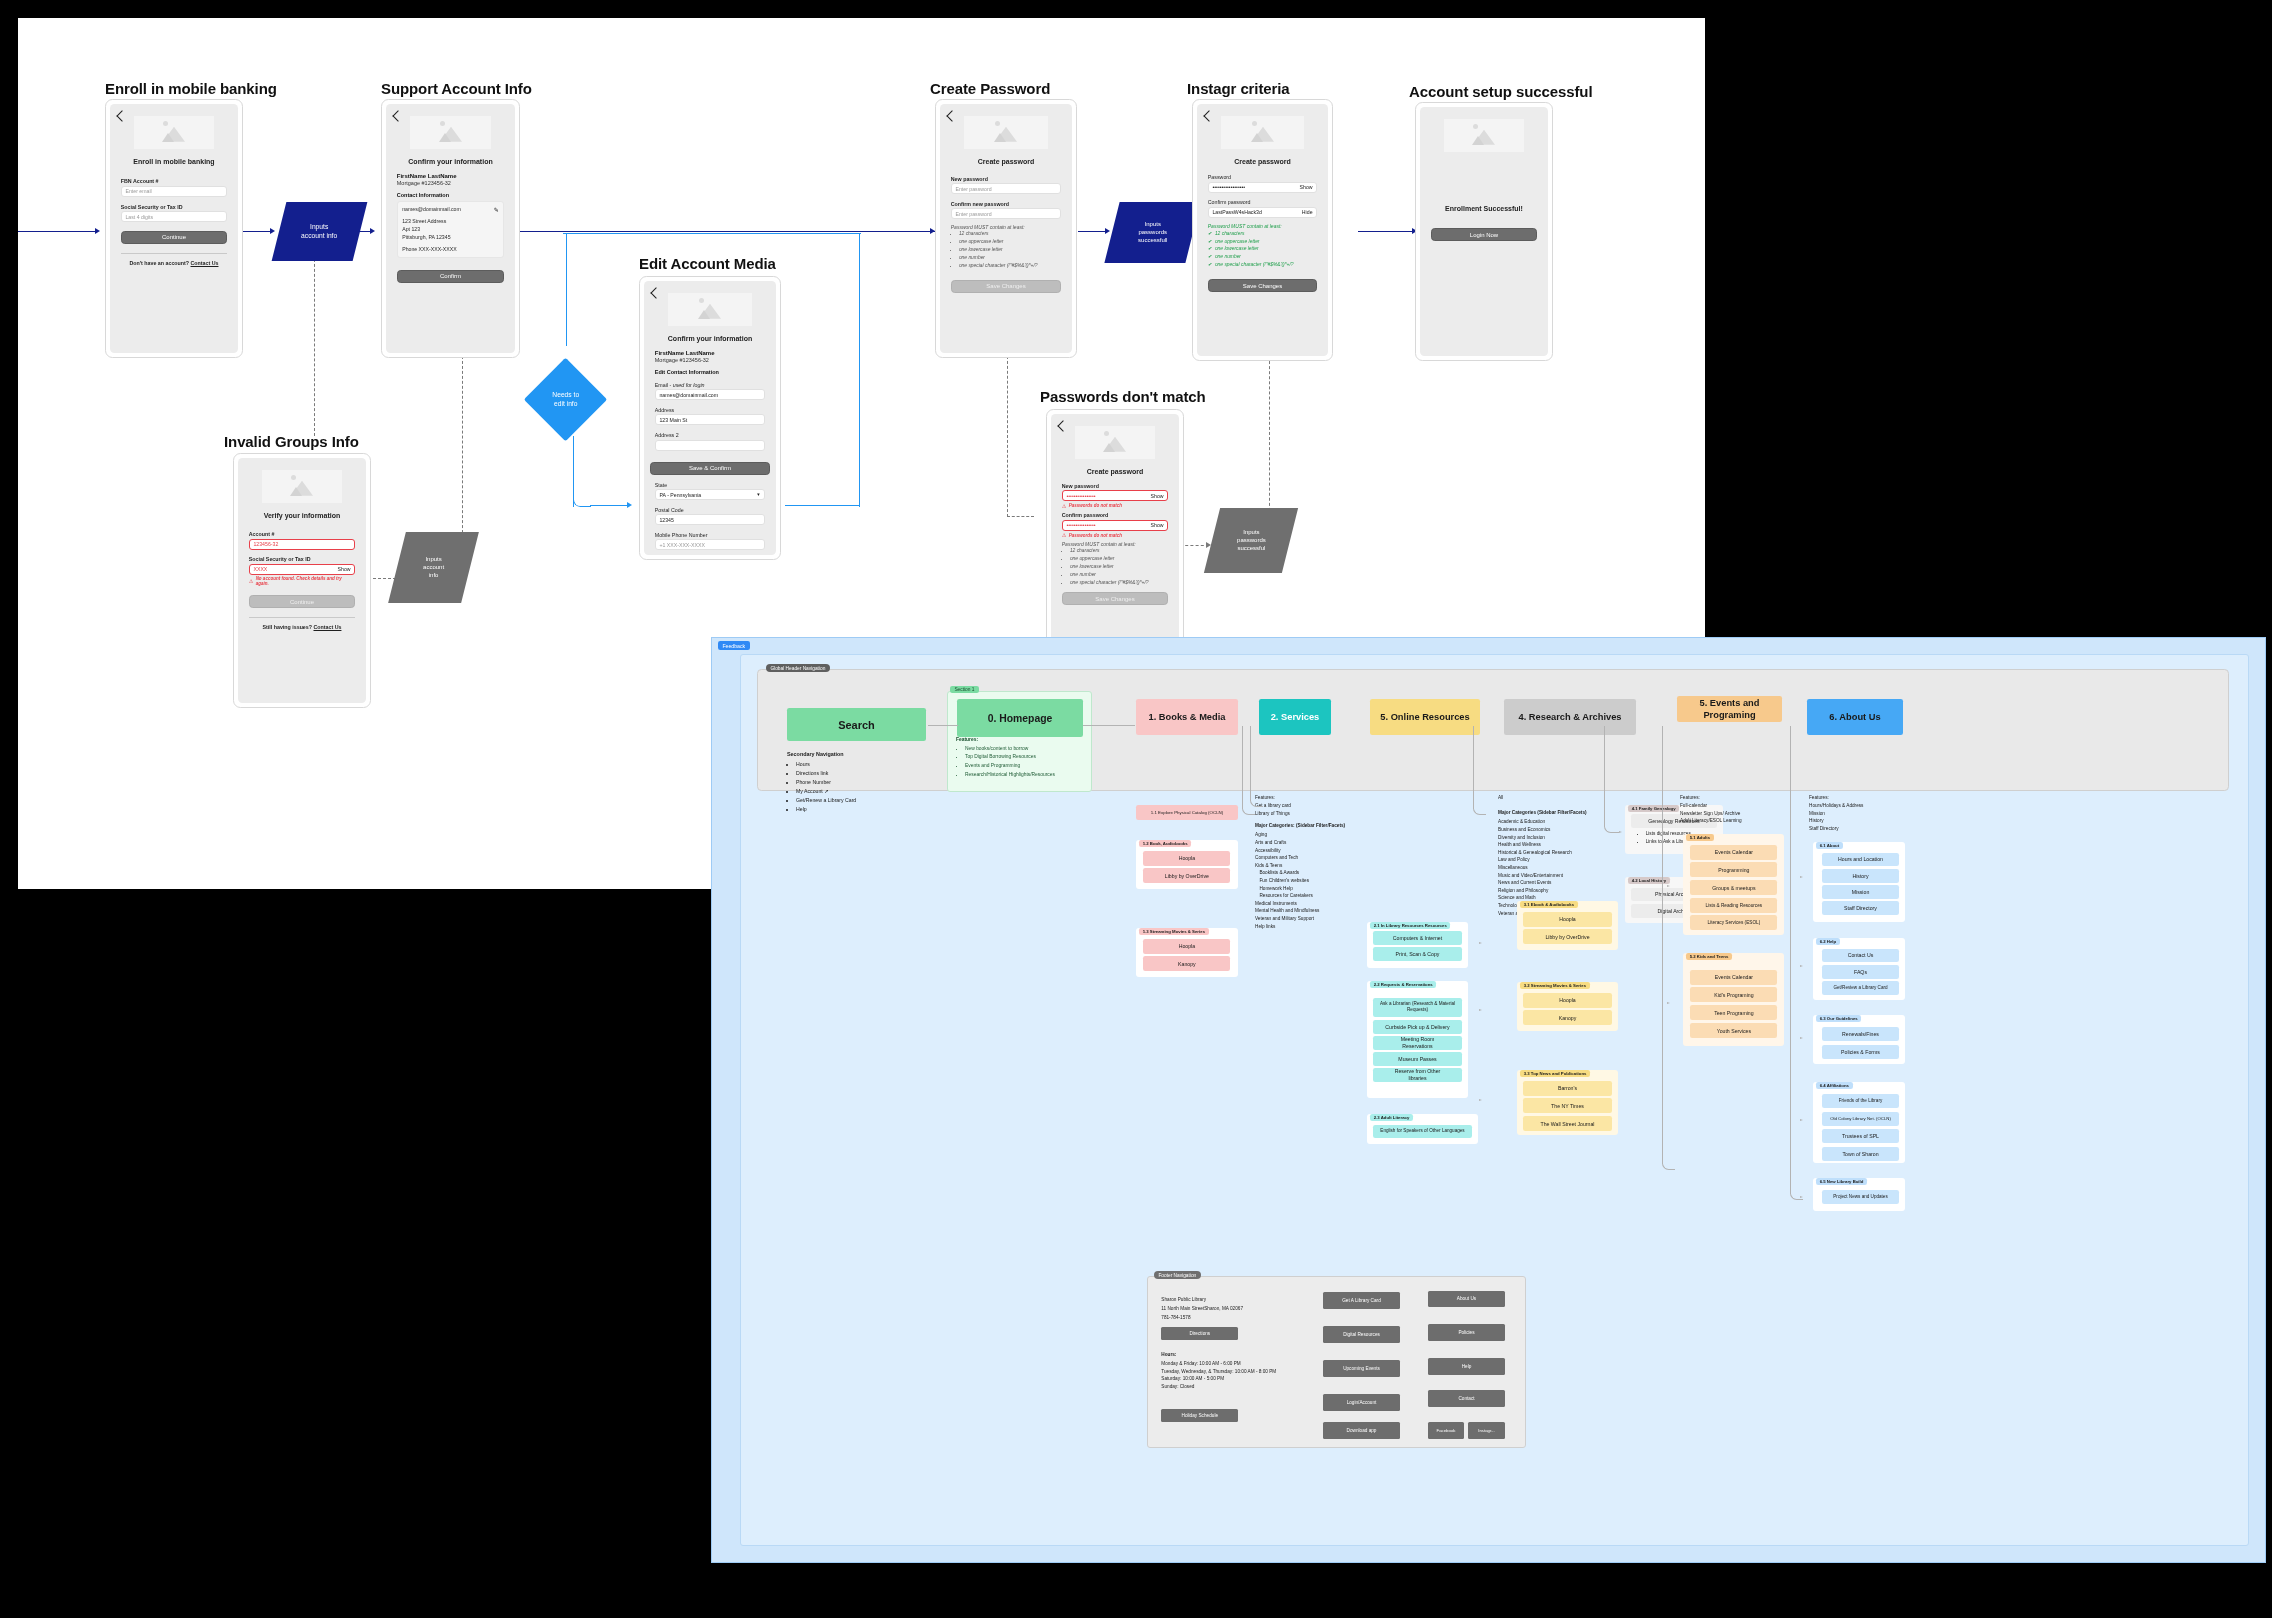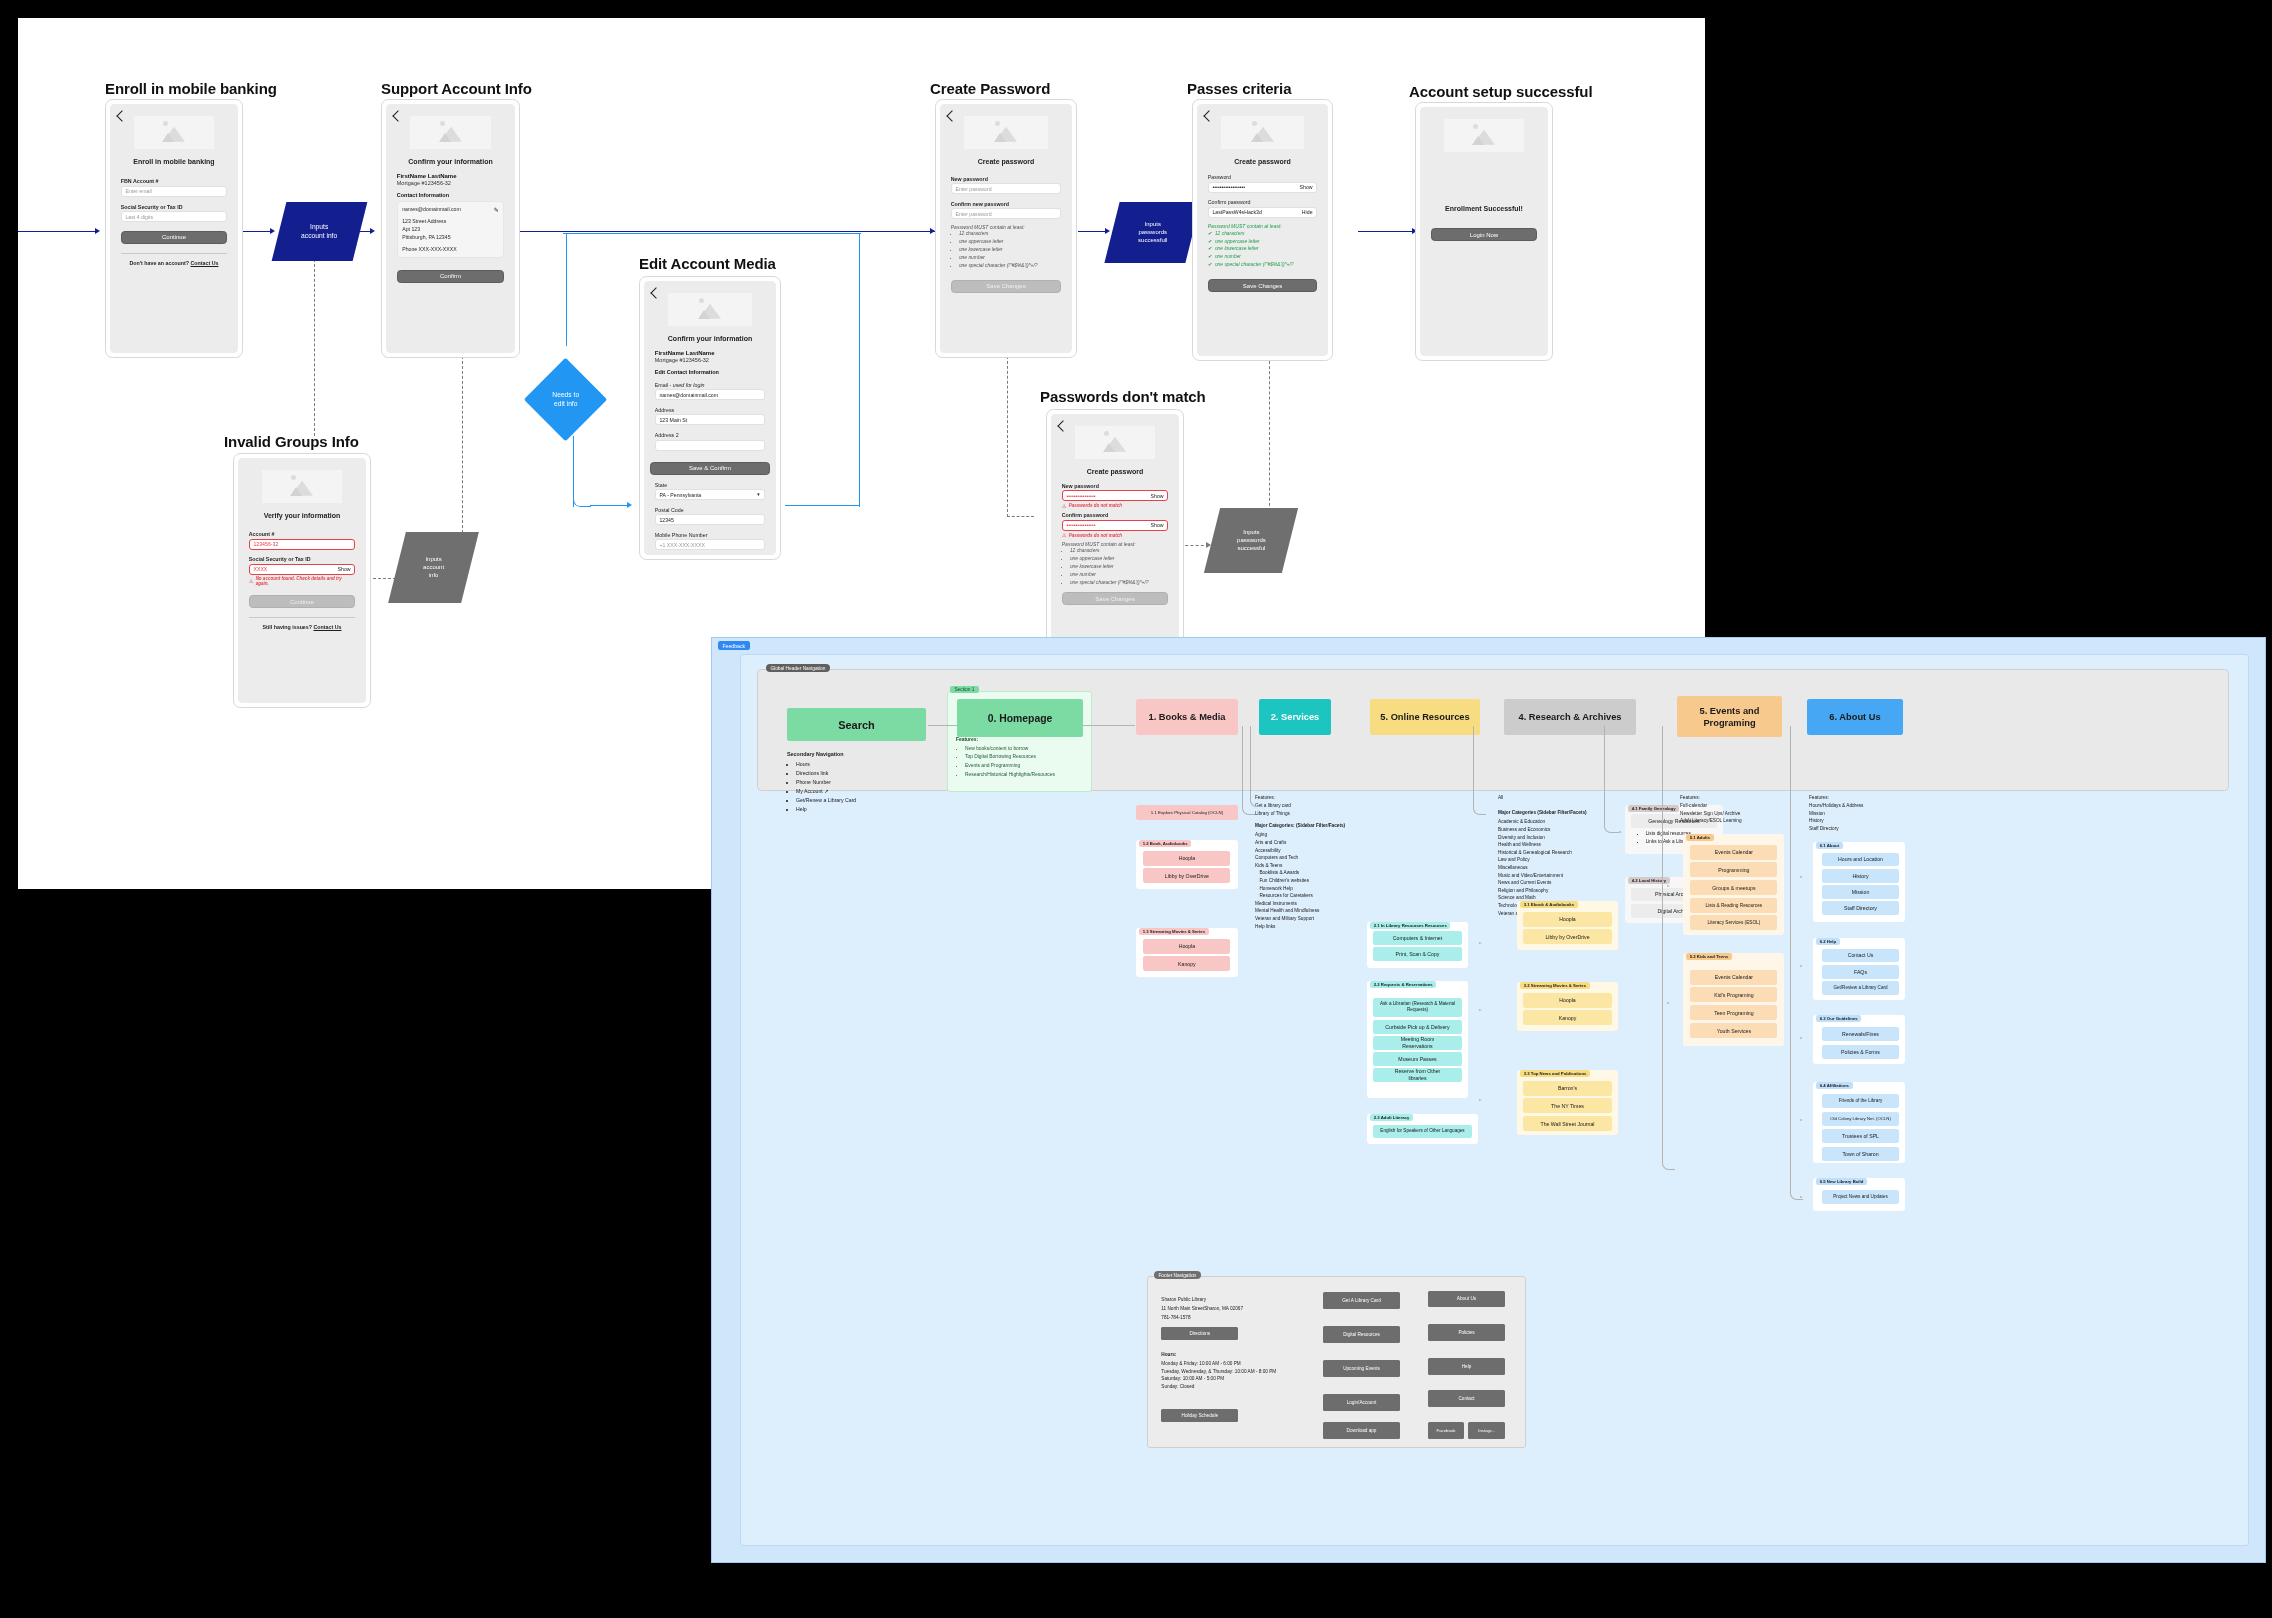--- a/index.html
+++ b/index.html
@@ -214,21 +214,21 @@
 <body>
 
 <div id="flow-canvas">
 
   <div class="flow-title" style="left:87px;top:62px;">Enroll in mobile banking</div>
   <div class="flow-title" style="left:363px;top:62px;">Support Account Info</div>
   <div class="flow-title" style="left:206px;top:415px;">Invalid Groups Info</div>
   <div class="flow-title" style="left:621px;top:237px;">Edit Account Media</div>
   <div class="flow-title" style="left:912px;top:62px;">Create Password</div>
   <div class="flow-title" style="left:1022px;top:370px;">Passwords don't match</div>
-  <div class="flow-title" style="left:1169px;top:62px;">Passes criteria</div>
+  <div class="flow-title" style="left:1169px;top:62px;">Instagr criteria</div>
   <div class="flow-title" style="left:1391px;top:65px;">Account setup successful</div>
 
   <div class="conn h" style="left:-3px;top:213px;width:81px;"></div>
   <div class="arrow-r" style="left:77px;top:210px;"></div>
 
   <div class="conn h" style="left:225px;top:213px;width:30px;"></div>
   <div class="arrow-r" style="left:252px;top:210px;"></div>
 
   <div class="conn h" style="left:324px;top:213px;width:31px;"></div>
   <div class="arrow-r" style="left:352px;top:210px;"></div>
@@ -551,21 +551,21 @@
       </ul>
     </div>
 
     <div class="sm-line h" style="left:187px;top:70px;width:30px;"></div>
     <div class="sm-line h" style="left:342px;top:70px;width:52px;"></div>
 
     <div class="sm-cat" style="left:395px;top:44px;width:102px;height:36px;background:#f9c6c6;">1. Books &amp; Media</div>
     <div class="sm-cat" style="left:518px;top:44px;width:72px;height:36px;background:#1cc5c0;color:#fff;">2. Services</div>
     <div class="sm-cat" style="left:629px;top:44px;width:110px;height:36px;background:#f7dc82;">5. Online Resources</div>
     <div class="sm-cat" style="left:763px;top:44px;width:132px;height:36px;background:#cccccc;">4. Research &amp; Archives</div>
-    <div class="sm-cat" style="left:936px;top:41px;width:105px;height:41px;background:#f7c98c;">5. Events and Programing</div>
+    <div class="sm-cat" style="left:936px;top:41px;width:105px;height:26px;background:#f7c98c;">5. Events and Programing</div>
     <div class="sm-cat" style="left:1066px;top:44px;width:96px;height:36px;background:#46a8f5;">6. About Us</div>
 
     <div class="sm-item" style="left:395px;top:150px;width:102px;height:15px;background:#f9c6c6;font-size:4.4px;padding:0 9px;">1.1 Explore Physical Catalog (OCLN)</div>
 
     <div class="sm-group" style="left:395px;top:185px;width:102px;height:49px;">
       <div class="sm-glabel" style="background:#f9c6c6;">1.2 Book, Audiobooks</div>
       <div class="sm-item" style="left:7.4px;top:10.4px;width:87px;height:15px;background:#f9c6c6;">Hoopla</div>
       <div class="sm-item" style="left:7.4px;top:28px;width:87px;height:15px;background:#f9c6c6;">Libby by OverDrive</div>
     </div>
 

